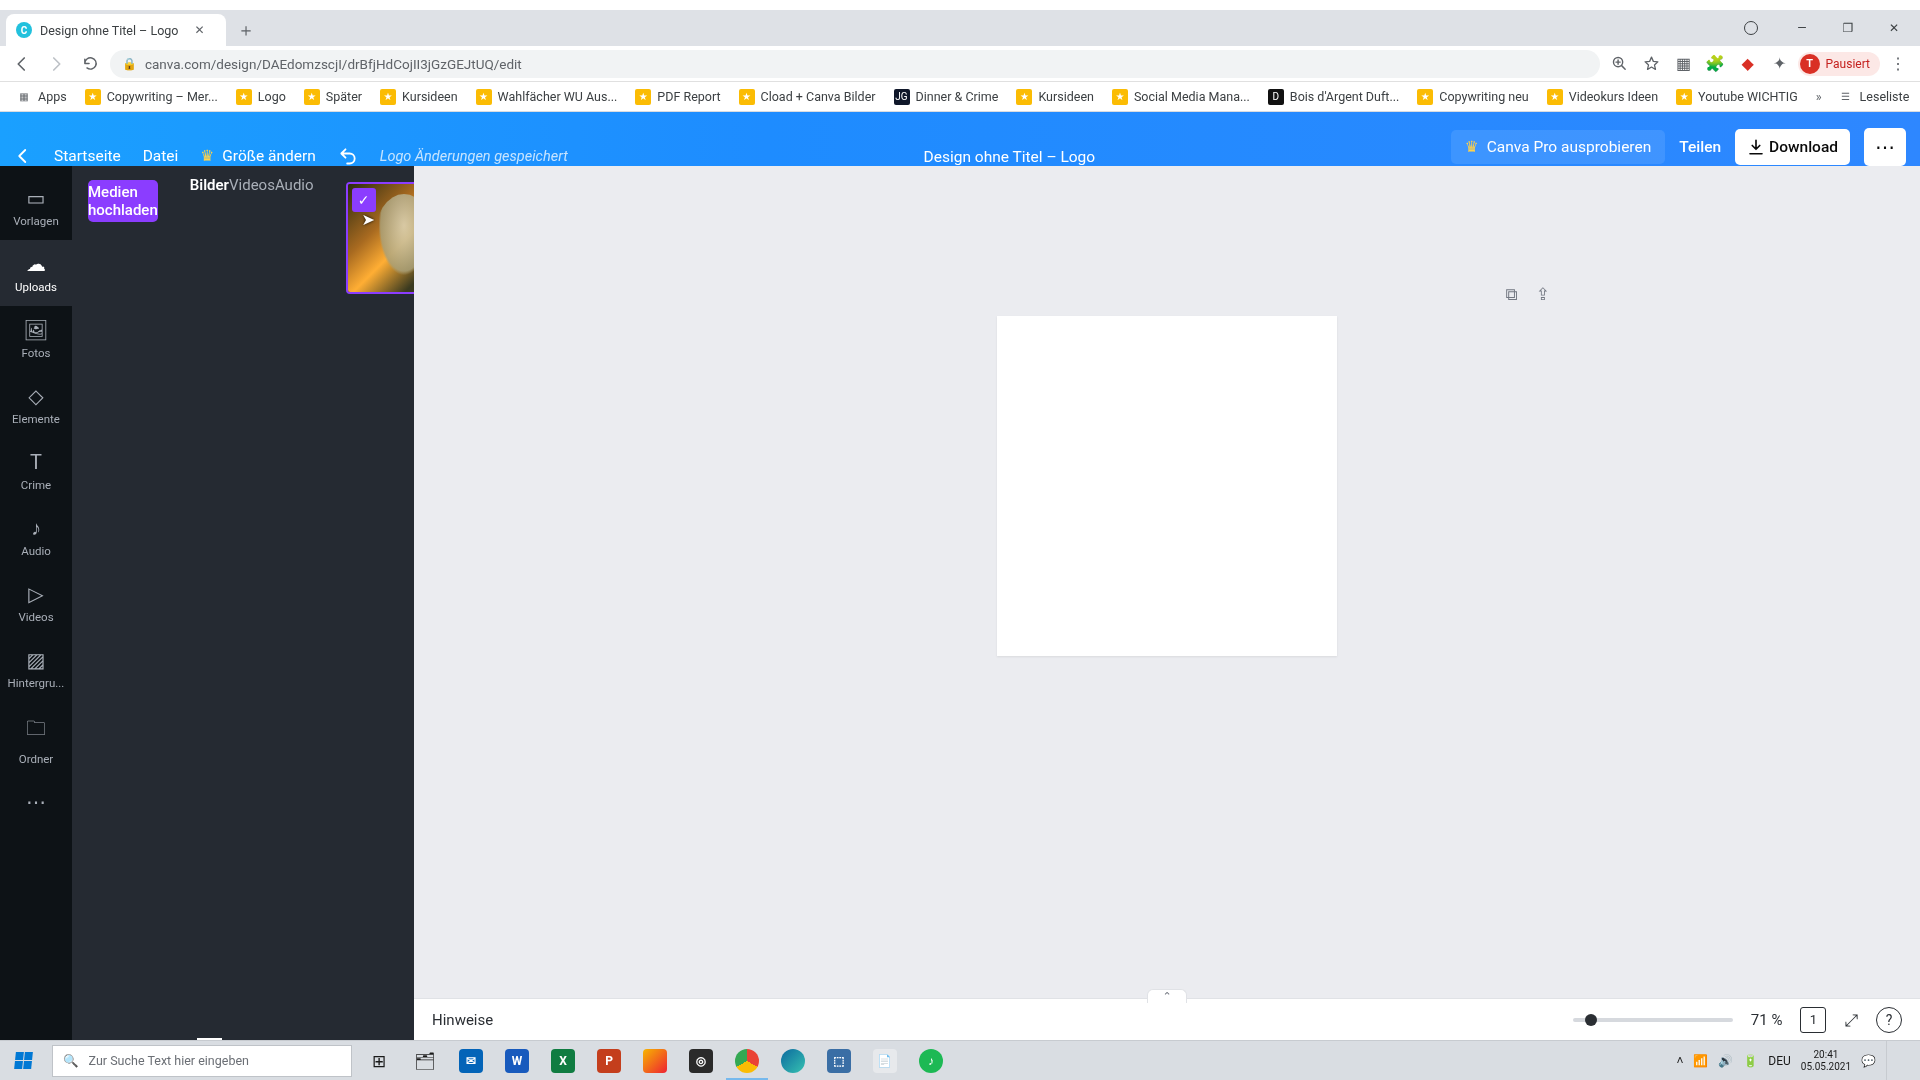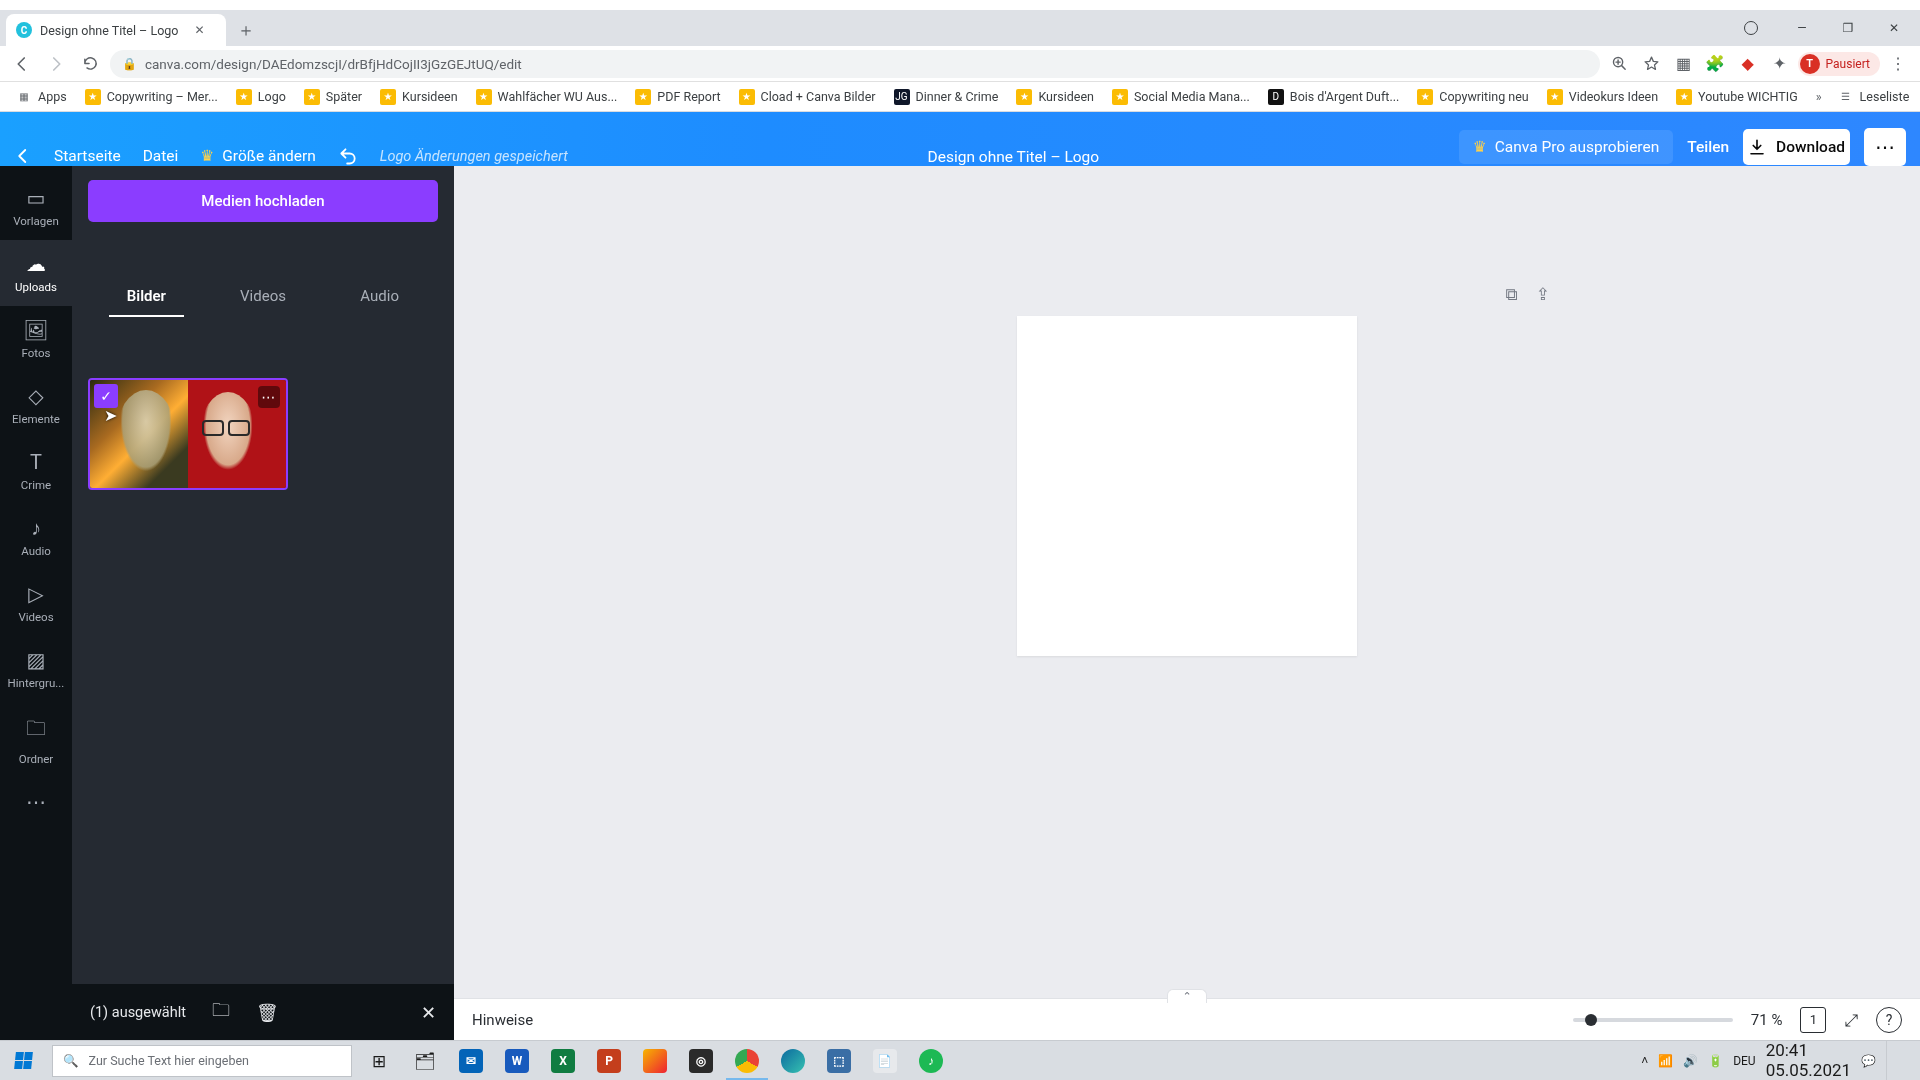--- a/index.html
+++ b/index.html
@@ -37,35 +37,35 @@
   .bookmarks .spacer { flex: 1; }
 
   
   .canva-top { height: 54px; background: linear-gradient(90deg, #1aa0ff 0%, #1e8cff 40%, #2e87ff 100%); display: flex; align-items: flex-end; padding: 0 14px; gap: 18px; color: #fff; font-size: 15.5px; }
   .ct-left { display: flex; align-items: center; gap: 22px; }
   .ct-btn { display: inline-flex; align-items: center; gap: 8px; cursor: pointer; }
   .ct-saved { opacity: 0.75; font-style: italic; font-size: 14.5px; }
   .ct-center { flex: 1; text-align: center; font-size: 15.5px; }
   .ct-right { display: flex; align-items: center; gap: 14px; }
   .pill-pro { background: rgba(255,255,255,0.1); padding: 8px 14px; border-radius: 5px; display: inline-flex; align-items: center; gap: 8px; }
-  .btn-white { background: #fff; color: #0a0a0a; padding: 9px 5px; border-radius: 5px; display: inline-flex; align-items: center; gap: 10px; font-weight: 500; }
+  .btn-white { background: #fff; color: #0a0a0a; padding: 9px 12px; border-radius: 5px; display: inline-flex; align-items: center; gap: 4px; font-weight: 500; }
   .btn-icon-sq { background: #fff; color: #0a0a0a; width: 42px; height: 38px; border-radius: 5px; display: inline-flex; align-items: center; justify-content: center; font-size: 20px; }
   .crown { color: #ffd24a; }
 
   
   .main { display: flex; height: calc(1080px - 10px - 36px - 36px - 30px - 54px - 40px); background: #ebecf0; }
 
   
   .rail { width: 72px; background: #0d1216; display: flex; flex-direction: column; align-items: center; padding-top: 8px; }
   .rail-item { width: 72px; display: flex; flex-direction: column; align-items: center; justify-content: center; gap: 4px; padding: 12px 0; color: #a9afb8; font-size: 11.5px; cursor: pointer; }
   .rail-item.active { background: #252a32; color: #fff; }
   .rail-ic { font-size: 20px; }
 
   
-  .panel { width: 382px; background: #252a32; display: flex; flex-direction: column; position: relative; gap: 45px; }
+  .panel { width: 342px; background: #252a32; display: flex; flex-direction: row; position: relative; }
   .upload-btn { margin: 14px 16px 10px; height: 42px; background: #8b3dff; color: #fff; border-radius: 5px; display: flex; align-items: center; justify-content: center; font-size: 15px; font-weight: 500; cursor: pointer; }
   .tabs { display: flex; padding: 0 16px; }
   .tabx { flex: 1; text-align: center; padding: 10px 0 12px; color: #a9afb8; font-size: 15px; cursor: pointer; position: relative; }
   .tabx.active { color: #fff; font-weight: 600; }
   .tabx.active::after { content: ""; position: absolute; left: 18%; right: 18%; bottom: 0; height: 2.5px; background: #fff; }
   .thumbs { padding: 16px; flex: 1; }
   .thumb { width: 200px; height: 112px; border: 2px solid #8b3dff; border-radius: 4px; position: relative; overflow: hidden; display: flex; cursor: pointer; }
   .thumb .half-l { width: 50%; background: linear-gradient(135deg, #2a2a10 0%, #a86a20 35%, #ffae34 55%, #3a3a20 80%); }
   .thumb .half-r { width: 50%; background: #b01217; }
   .thumb .face-l { position: absolute; left: 26px; top: 10px; width: 60px; height: 90px; background: radial-gradient(ellipse at 50% 35%, #d7d2b8 0%, #a9a078 55%, transparent 60%); border-radius: 50% 50% 45% 45%; opacity: 0.85; }
@@ -104,21 +104,21 @@
   .taskbar { height: 40px; background: #d9dde2; display: flex; align-items: center; padding: 0 0 0 0; gap: 0; font-size: 12.5px; color: #1a1a1a; border-top: 1px solid #c7cbd0; }
   .task-start { width: 48px; height: 40px; display: flex; align-items: center; justify-content: center; }
   .win-logo { display: grid; grid-template-columns: 8px 8px; grid-template-rows: 8px 8px; gap: 1.2px; transform: skewX(-6deg); }
   .win-logo span { background: #0078d4; }
   .task-search { flex: 0 0 300px; height: 32px; margin: 0 4px; background: #fff; border: 1px solid #bfc3c8; display: flex; align-items: center; padding: 0 10px; gap: 10px; color: #6b6f75; }
   .task-icons { display: flex; align-items: center; height: 40px; }
   .tb { width: 46px; height: 40px; display: flex; align-items: center; justify-content: center; font-size: 17px; position: relative; }
   .tb.active::after { content: ""; position: absolute; left: 2px; right: 2px; bottom: 0; height: 2.5px; background: #76b9ed; }
   .sq-ic { width: 24px; height: 24px; border-radius: 4px; display: inline-flex; align-items: center; justify-content: center; color: #fff; font-size: 12px; font-weight: 700; }
   .sys-tray { margin-left: auto; display: flex; align-items: center; gap: 10px; padding: 0 10px; height: 40px; font-size: 12px; color: #1a1a1a; }
-  .sys-tray .clock { text-align: left; line-height: 1.15; font-size: 17px; }
+  .sys-tray .clock { text-align: center; line-height: 1.15; font-size: 10px; }
   .notif-box { width: 34px; height: 40px; display: flex; align-items: center; justify-content: center; border-left: 1px solid #c7cbd0; }
 
   svg { display: block; }
 </style>
 </head>
 <body>
 
 <div class="window-frame"></div>
 
 <div class="tab-strip">

